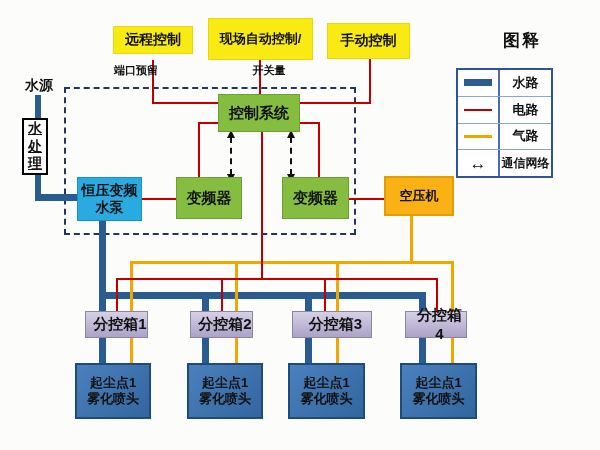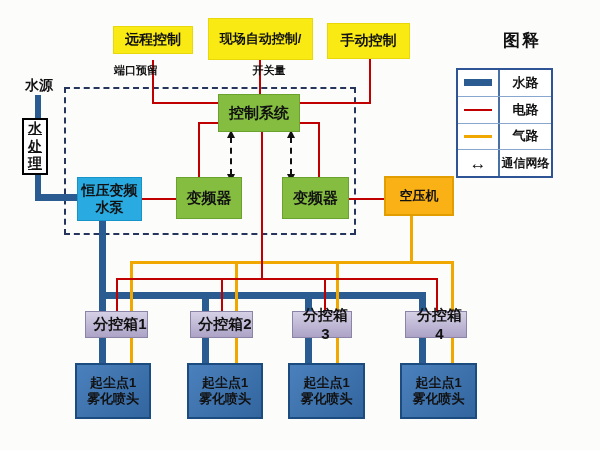--- a/index.html
+++ b/index.html
@@ -123,21 +123,21 @@
 <div class="abs node amber" style="left:384px;top:176px;width:70px;height:40px;">
   <span>空压机</span>
 </div>
 
 <div class="abs node purple" style="left:85px;top:311px;width:63px;height:27px;">
   <span>分控箱1</span>
 </div>
 <div class="abs node purple" style="left:190px;top:311px;width:63px;height:27px;">
   <span>分控箱2</span>
 </div>
-<div class="abs node purple" style="left:292px;top:311px;width:60px;height:27px;">
+<div class="abs node purple" style="left:292px;top:311px;width:80px;height:27px;">
   <span>分控箱3</span>
 </div>
 <div class="abs node purple" style="left:405px;top:311px;width:62px;height:27px;">
   <span>分控箱4</span>
 </div>
 
 <div class="abs node bluebox" style="left:75px;top:363px;width:76px;height:56px;">
   <span>
     <span>起尘点1</span><br>
     <span>雾化喷头</span>

